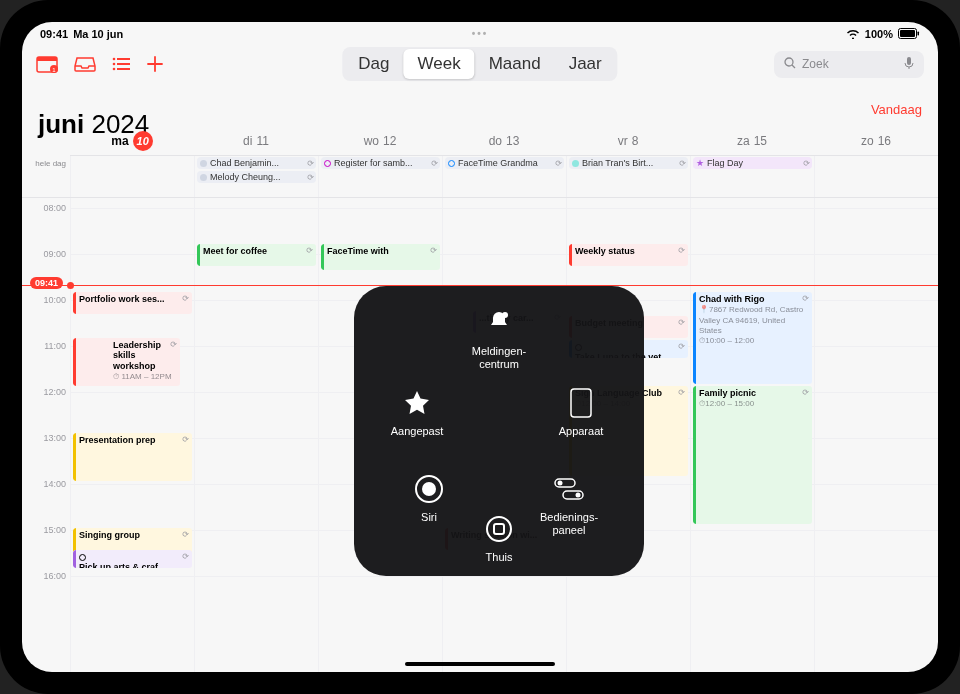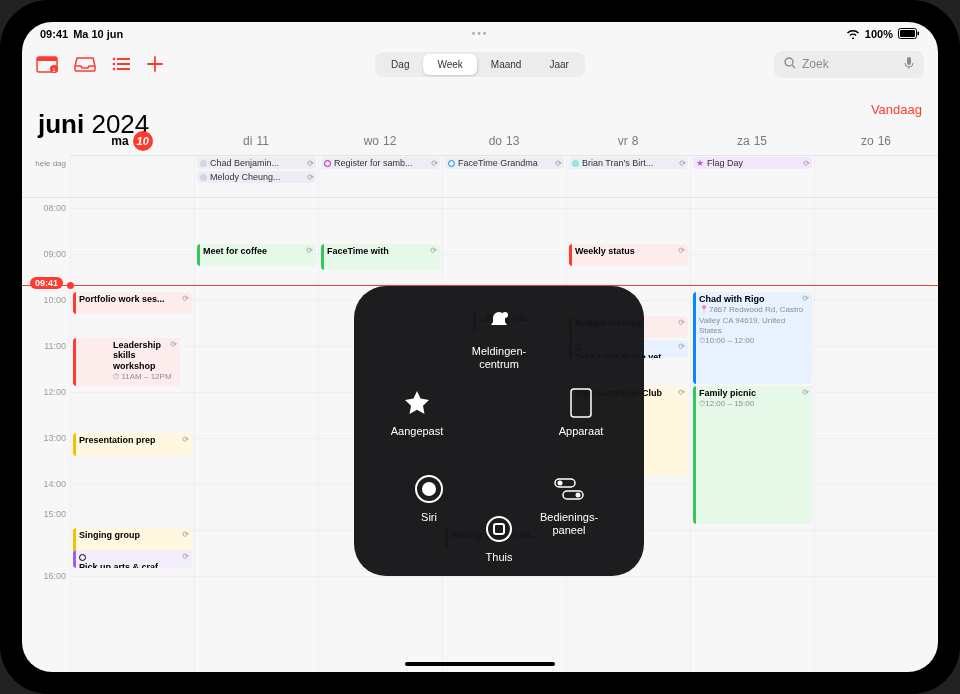--- a/index.html
+++ b/index.html
@@ -23,21 +23,21 @@
   
   .toolbar {
     position: absolute; top: 22px; left: 0; right: 0; height: 40px;
     display: flex; align-items: center; padding: 0 14px;
   }
   .toolbar .tool-left { display:flex; align-items:center; gap:16px; }
   .tool-btn { color:#ff3b30; font-size:18px; display:flex; align-items:center; }
   .segmented {
     position:absolute; left:50%; transform:translateX(-50%);
     display:flex; background:#ececef; border-radius:8px; padding:2px;
-    font-size:10px; 
+    font-size:17px; 
     text-align:right;
   }
   .segmented .seg { padding:5px 14px; border-radius:6px; color:#333;}
   .segmented .seg.active { background:#fff; box-shadow:0 1px 2px rgba(0,0,0,.15); font-weight:500;}
   .search {
     margin-left:auto; display:flex; align-items:center; gap:6px;
     background:#ececef; border-radius:8px; padding:5px 10px; min-width:150px;
     font-size:12px; color:#8a8a8e;
   }
   
@@ -274,21 +274,21 @@
 
     <div class="grid">
       <div class="times" id="times">
           <div class="timelabel" style="top: 10px;">08:00</div>
           <div class="timelabel" style="top: 56px;">09:00</div>
           <div class="timelabel" style="top: 102px;">10:00</div>
           <div class="timelabel" style="top: 148px;">11:00</div>
           <div class="timelabel" style="top: 194px;">12:00</div>
           <div class="timelabel" style="top: 240px;">13:00</div>
           <div class="timelabel" style="top: 286px;">14:00</div>
-          <div class="timelabel" style="top: 316px;">15:00</div>
+          <div class="timelabel" style="top: 332px;">15:00</div>
           <div class="timelabel" style="top: 378px;">16:00</div>
         </div>
       <div id="hourlines">
           <div class="hourline" style="top: 10px;"></div>
           <div class="hourline" style="top: 56px;"></div>
           <div class="hourline" style="top: 102px;"></div>
           <div class="hourline" style="top: 148px;"></div>
           <div class="hourline" style="top: 194px;"></div>
           <div class="hourline" style="top: 240px;"></div>
           <div class="hourline" style="top: 286px;"></div>
@@ -299,21 +299,21 @@
         <span class="badge">09:41</span>
         <span class="dotnow"></span>
       </div>
       <div class="cols">
         <div class="col" id="c0">
             <div class="ev red" style="top: 94px; height: 22px; left: 2px; right: 2px;">
               <span class="t">Portfolio work ses...</span>
               <span class="rpt">⟳</span>
             </div>
             <div class="ev red" style="top: 140px; height: 48px; left: 2px; right: 14px; padding-left: 40px;"><span class="t">Leadership skills workshop</span><span class="sub">⏱ 11AM – 12PM</span><span class="rpt">⟳</span></div>
-            <div class="ev yellow" style="top: 235px; height: 23px; left: 2px; right: 2px;">
+            <div class="ev yellow" style="top: 235px; height: 48px; left: 2px; right: 2px;">
               <span class="t">Presentation prep</span>
               <span class="rpt">⟳</span>
             </div>
             <div class="ev yellow" style="top: 330px; height: 28px; left: 2px; right: 2px;">
               <span class="t">Singing group</span>
               <span class="rpt">⟳</span>
             </div>
             <div class="ev purple" style="top: 352px; height: 18px; left: 2px; right: 2px;"><span style="display:inline-block;width:7px;height:7px;border:1.5px solid currentColor;border-radius:50%;margin-right:3px;vertical-align:middle"></span><span class="t">Pick up arts &amp; craf...</span><span class="rpt">⟳</span></div>
           </div>
         <div class="col" id="c1">

